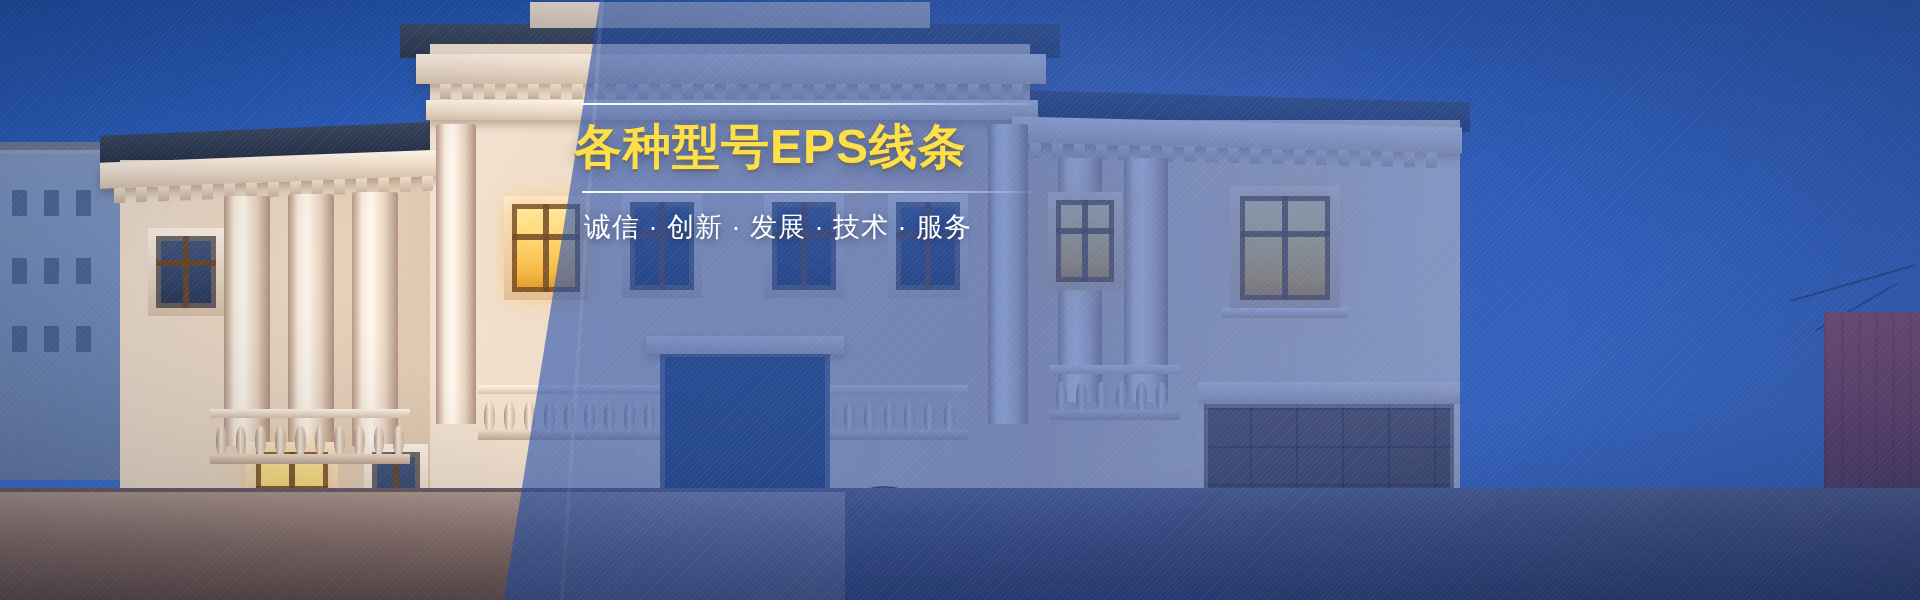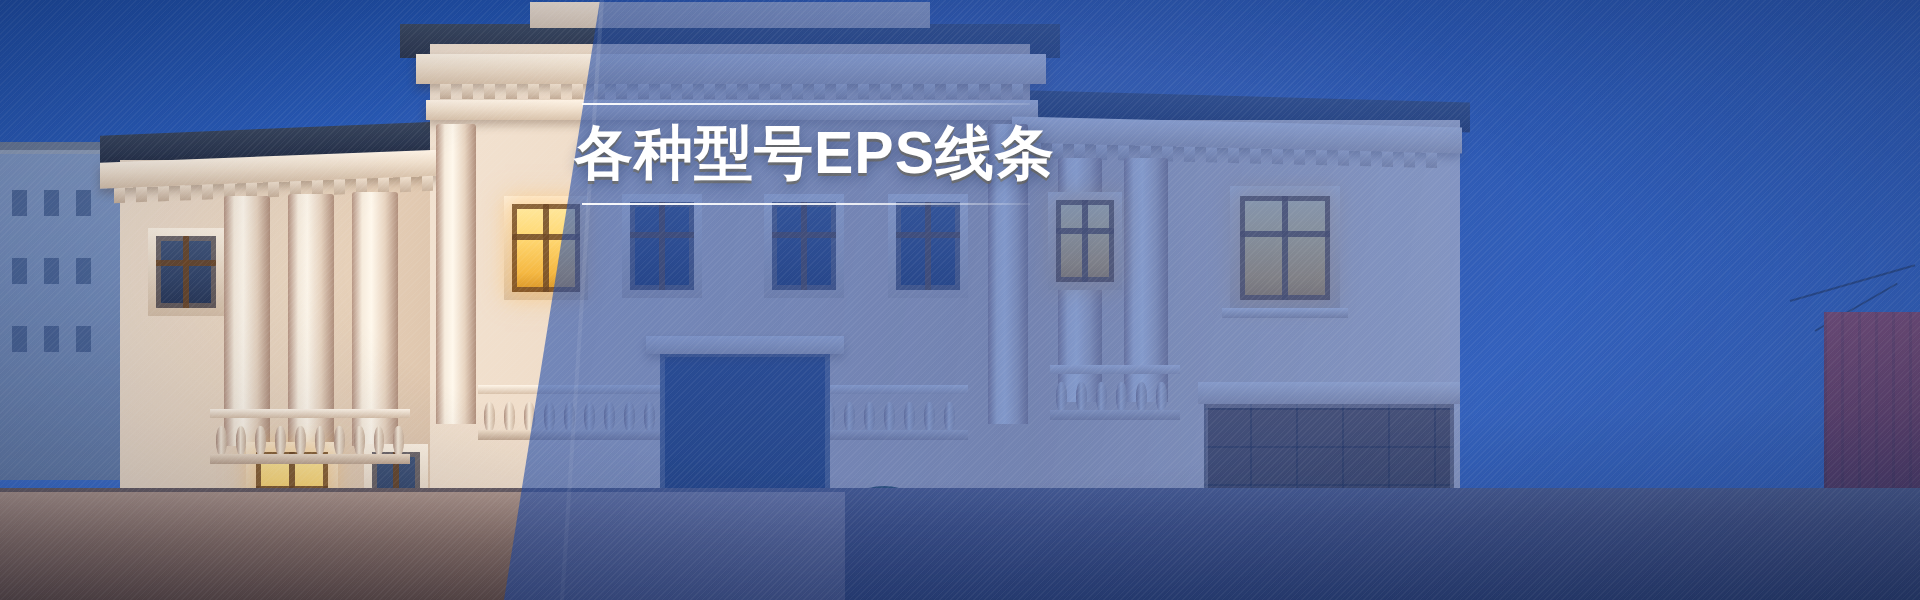--- a/index.html
+++ b/index.html
@@ -267,21 +267,21 @@
     padding-left:22px;
   }
   .rule {
     height:2px; margin:17px 0 16px 22px;
     background:linear-gradient(90deg,rgba(255,255,255,.95) 0%,rgba(255,255,255,.85) 62%,rgba(255,255,255,.10) 100%);
   }
   .rule.bottom {
     margin:18px 0 16px 22px;
   }
   .headline {
-    font-size:59px; font-weight:bold; color:#ffffff;
+    font-size:48px; font-weight:bold; color:#fde047;
     letter-spacing:1px; line-height:1.09;
     text-shadow:0 3px 0 rgba(120,90,0,.30), 0 4px 14px rgba(20,35,80,.45);
     padding-left:14px;
     white-space:nowrap;
   }
   .tagline {
     font-size:27px; font-weight:400; color:#ffffff;
     letter-spacing:1px;
     text-shadow:0 2px 8px rgba(10,25,60,.55);
     padding-left:24px;
@@ -577,15 +577,16 @@
   <div class="panel"></div>
   <div class="panel-edge"></div>
 
   <div class="hatch"></div>
   <div class="vignette"></div>
 
   <div class="textblock">
     <div class="rule"></div>
     <div class="headline">各种型号EPS线条</div>
     <div class="rule bottom"></div>
+    <div class="tagline">诚信 · 创新 · 发展 · 技术 · 服务</div>
   </div>
 
 </div>
 
 </body></html>

